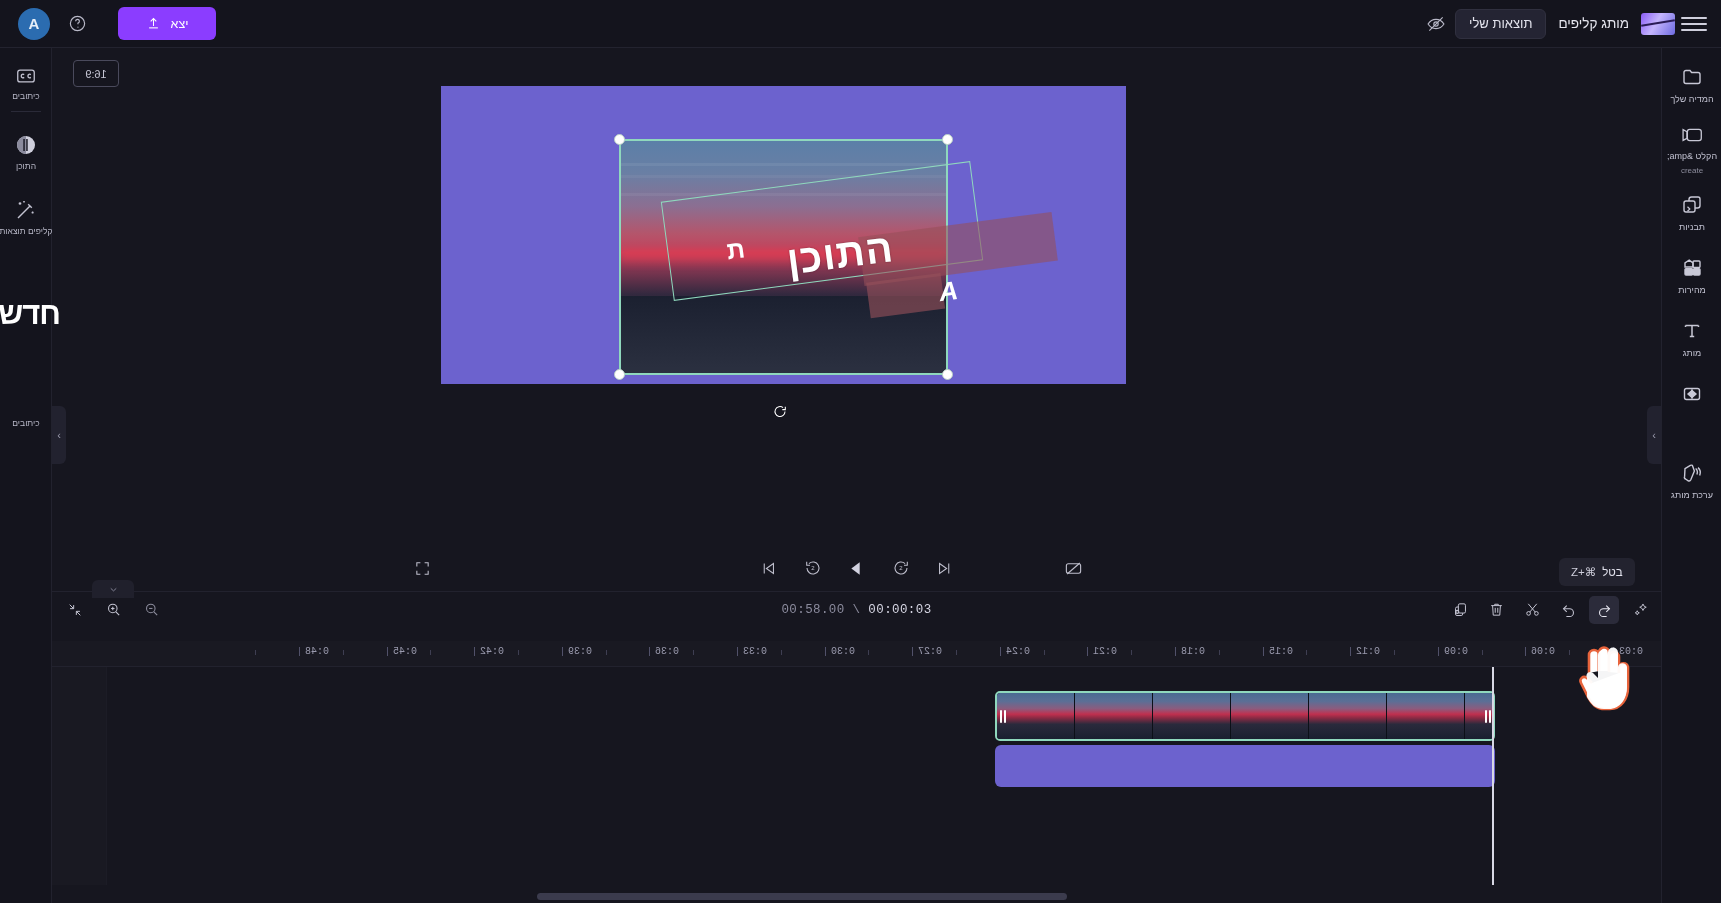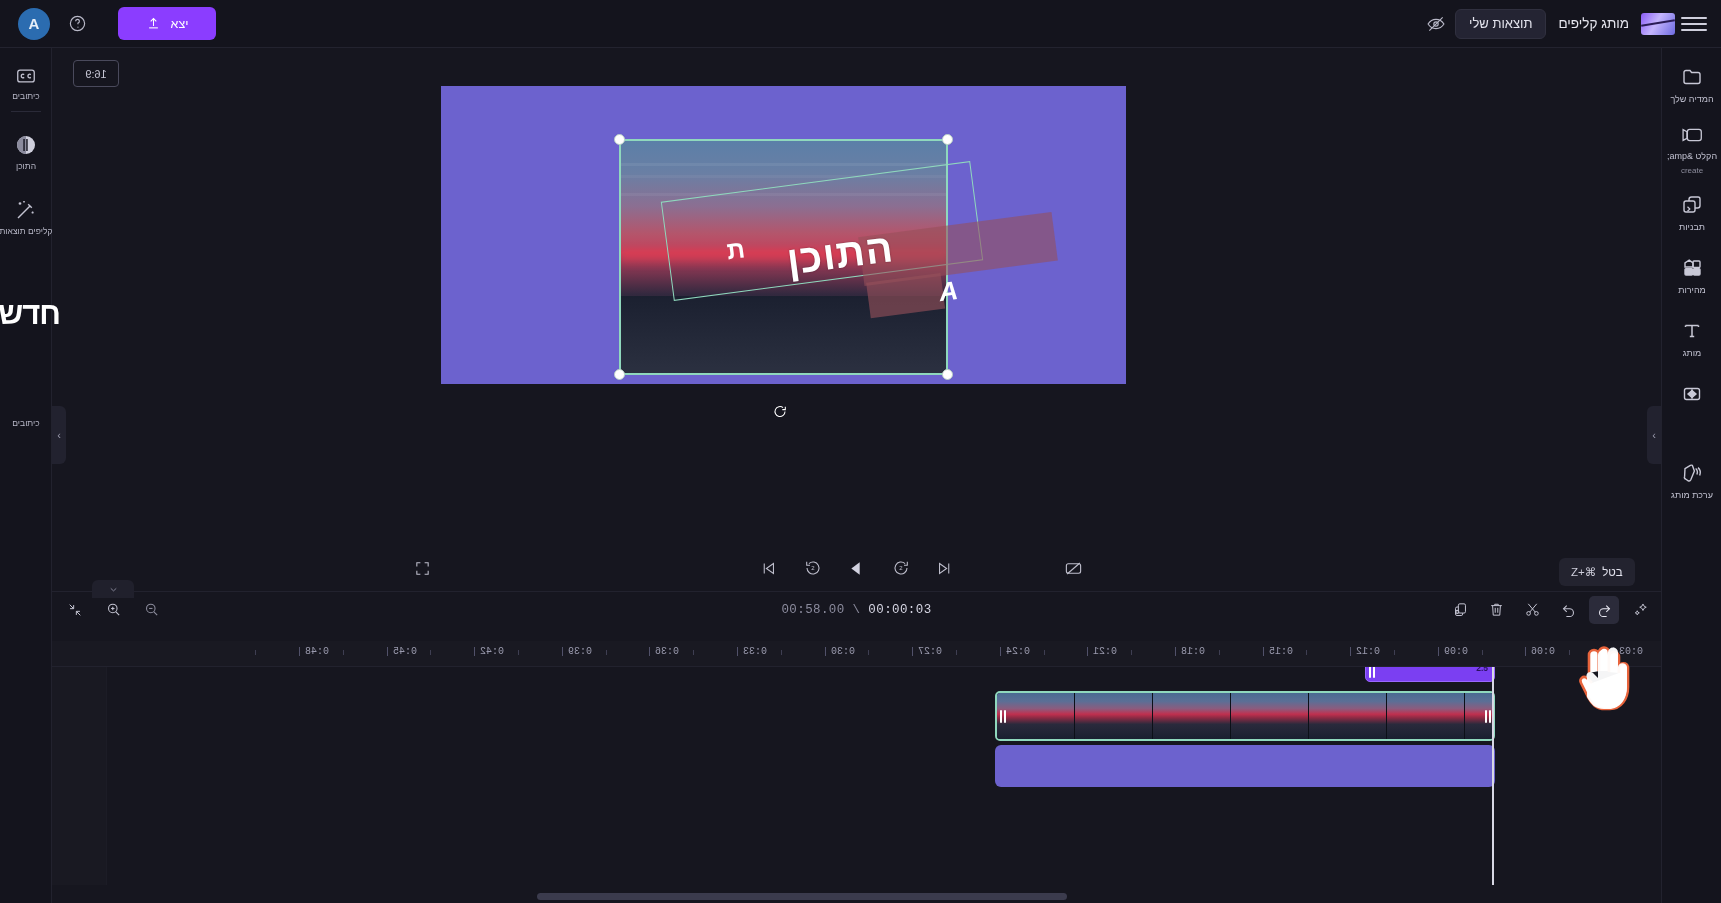--- a/index.html
+++ b/index.html
@@ -637,29 +637,20 @@
       <div class="rlabel" style="left: 340.6px;">0:45</div>
       <div class="rtick minor" style="left: 290.8px;"></div>
       <div class="rtick" style="left: 247px;"></div>
       <div class="rlabel" style="left: 253px;">0:48</div>
       <div class="rtick minor" style="left: 203.2px;"></div>
     </div>
 
   <div class="tracks">
     <div class="track-label-col"></div>
 
-    <div class="track-row" style="top:-12px;height:40px;">
-      <div class="clip clip-purple" style="left:1313px; top:5px; width:130px; height:22px;">
-        <div class="grip" style="left:0;">
-            <i></i>
-            <i></i>
-          </div>
-        <div class="num">2.5</div>
-      </div>
-    </div>
 
     <div class="track-row" style="top:22px;height:56px;">
       <div class="clip clip-video" style="left:943px; top:2px; width:500px; height:50px;">
         <div class="filmstrip">
           <div class="frame"></div>
             <div class="frame"></div>
             <div class="frame"></div>
           <div class="frame"></div>
             <div class="frame"></div>
             <div class="frame"></div>

